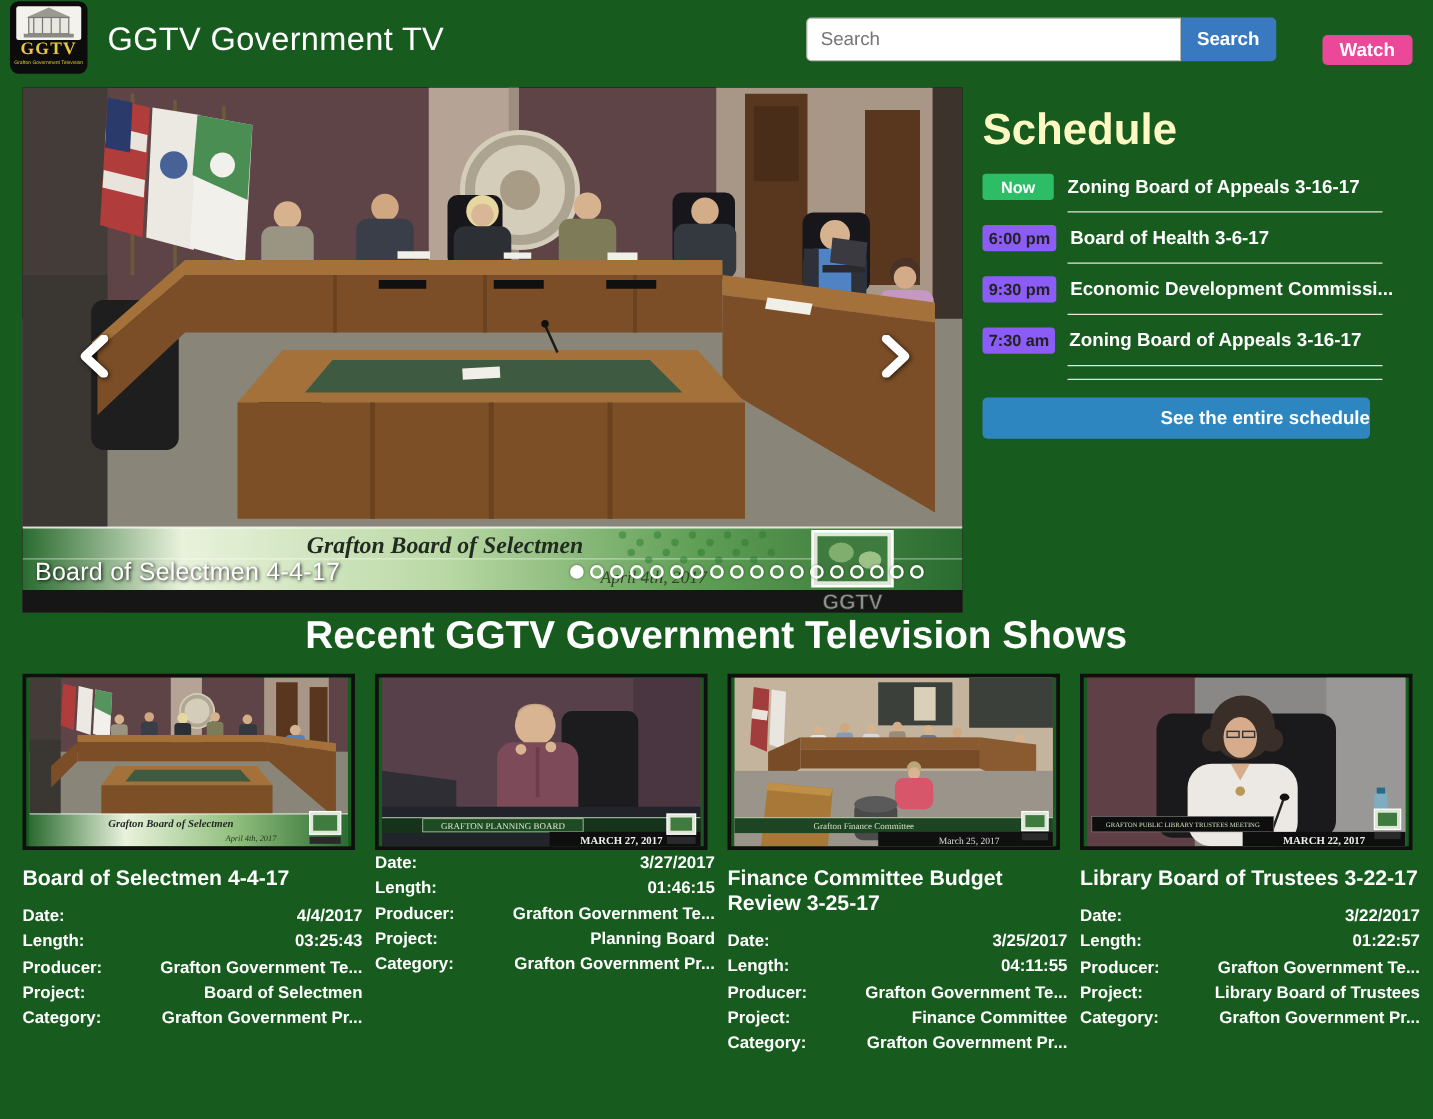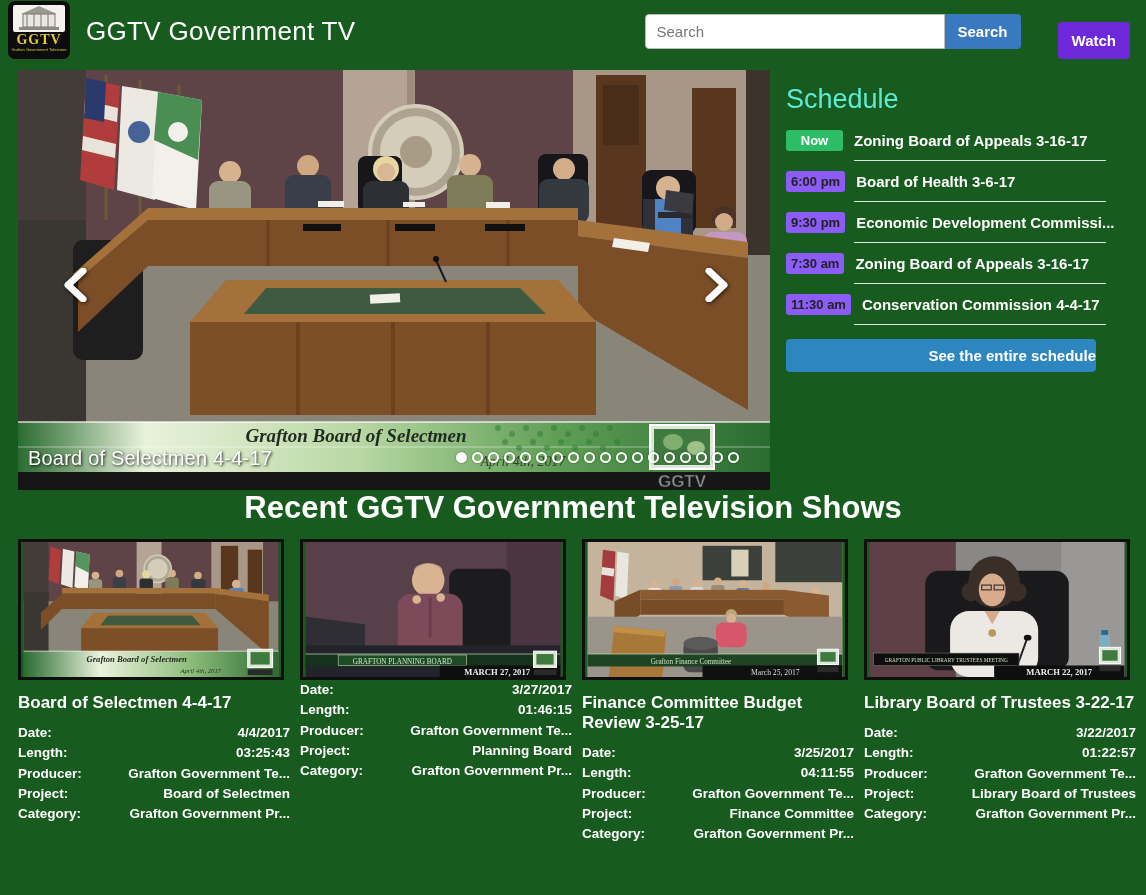--- a/index.html
+++ b/index.html
@@ -13,39 +13,39 @@
   .logo-gazebo { width:52px; height:27px; background:#f3f2ec; margin-top:4px; border-radius:2px; }
   .logo-text { color:#e8c93c; font-weight:bold; font-family:"Liberation Serif",serif;
                font-size:14px; line-height:15px; letter-spacing:1px; }
   .logo-sub { color:#d9c93c; font-size:4px; line-height:5px; white-space:nowrap; }
   .site-title { color:#fff; font-size:26px; margin-left:16px; letter-spacing:.3px; }
   .header-right { margin-left:auto; display:flex; align-items:center; }
   .search-input { width:300px; height:35px; border:1px solid #bbb; border-radius:4px 0 0 4px;
                   padding:0 11px; font-size:15px; color:#555; outline:none; font-family:inherit; }
   .search-btn { height:35px; background:#3879bf; color:#fff; border:none; border-radius:0 4px 4px 0;
                 font-size:15px; font-weight:bold; padding:0 13px; cursor:pointer; font-family:inherit; }
-  .watch-btn { height:37px; background:#6d28d9; color:#fff; border:none; border-radius:4px;
+  .watch-btn { height:24px; background:#ec4899; color:#fff; border:none; border-radius:4px;
                font-size:15px; font-weight:bold; padding:0 14px; margin-left:37px; cursor:pointer; font-family:inherit;margin-top:18px; }
 
   
   .main-row { display:flex; padding:8px 18px 0 18px; }
   .video-wrap { position:relative; width:752px; height:420px; background:#000; flex:none; }
   .car-arrow { position:absolute; top:198px; width:26px; height:34px; cursor:pointer;
                filter:drop-shadow(1px 1px 2px rgba(0,0,0,.7)); }
   .car-prev { left:44px; } .car-next { right:40px; }
   .car-caption { position:absolute; left:10px; bottom:20px; color:#fff; font-size:20px;
                  text-shadow:1px 1px 3px rgba(0,0,0,.9); letter-spacing:.2px; }
   .car-dots { position:absolute; left:438px; bottom:27px; display:flex; gap:5px; }
   .dot { width:11px; height:11px; border:2px solid #fff; border-radius:50%;
          box-shadow:0 0 2px rgba(0,0,0,.5); cursor:pointer; }
   .dot.active { background:#fff; }
 
   
   .sidebar { margin-left:16px; width:328px; }
-  .sched-heading { color:#5eead4; font-size:27px; font-weight:normal; margin:14px 0 15px; }
+  .sched-heading { color:#fef9c3; font-size:35px; font-weight:bold; margin:14px 0 15px; }
   .sched-item { display:flex; align-items:center; gap:11px; }
   .badge { min-width:57px; text-align:center; font-size:13px; font-weight:bold; padding:3px 5px;
            border-radius:3px; background:#8b5cf6; color:#222; flex:none; }
   .badge.now { background:#2ebd67; color:#fff; }
   .sched-title { color:#fff; font-size:15px; font-weight:bold; white-space:nowrap; overflow:hidden; }
   .sched-div { height:1px; background:rgba(255,255,255,.85); margin:9px 8px 10px 68px; }
   .sched-btn { display:block; width:310px; background:#2e86c1; color:#fff; text-align:right;
                font-size:15px; font-weight:bold; padding:8px 0; border-radius:4px; border:none;
                margin-top:14px; cursor:pointer; font-family:inherit; }
 
@@ -272,24 +272,20 @@
       <span class="sched-title">Economic Development Commissi...</span>
     </div>
     <div class="sched-div"></div>
 
     <div class="sched-item">
       <span class="badge">7:30 am</span>
       <span class="sched-title">Zoning Board of Appeals 3-16-17</span>
     </div>
     <div class="sched-div"></div>
 
-    <div class="sched-item">
-      <span class="badge">11:30 am</span>
-      <span class="sched-title">Conservation Commission 4-4-17</span>
-    </div>
     <div class="sched-div"></div>
 
     <button class="sched-btn">See the entire schedule</button>
   </div>
 </div>
 
 <div class="recent-heading">Recent GGTV Government Television Shows</div>
 
 <div class="cards">
 

